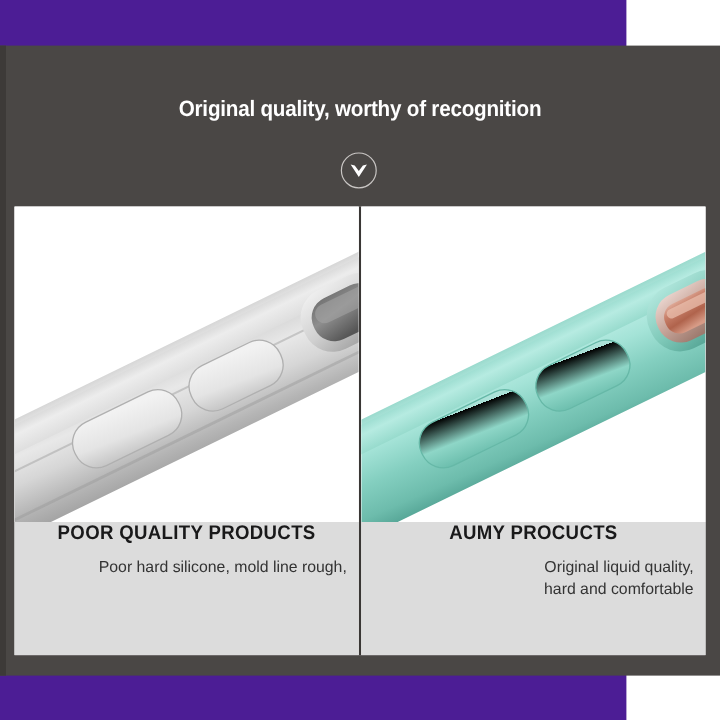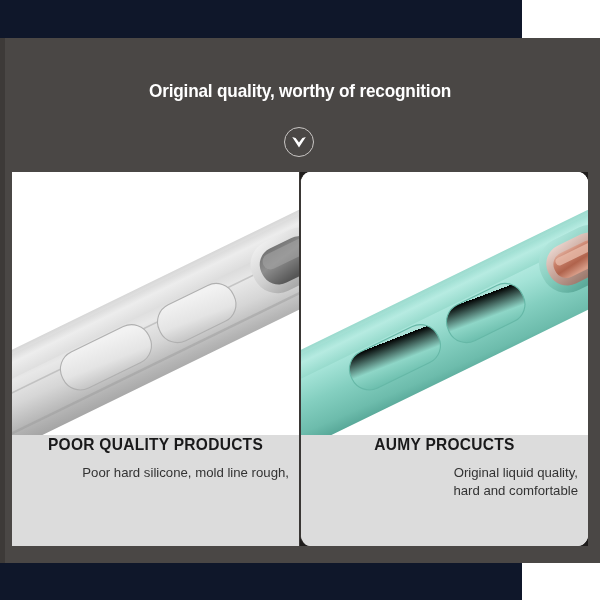--- a/index.html
+++ b/index.html
@@ -14,21 +14,21 @@
     font-family: "Liberation Sans", sans-serif;
     overflow: hidden;
   }
 
   .banner {
     position: absolute;
     left: 0;
     top: 0;
     width: 522px;
     height: 600px;
-    background: #0f172a;
+    background: #4c1d95;
   }
 
   
   .dark-frame {
     position: absolute;
     left: 0;
     top: 38px;
     width: 600px;
     height: 525px;
     background: #4a4745;
@@ -88,21 +88,21 @@
   .panel {
     position: relative;
     width: 50%;
     height: 100%;
     background: #ffffff;
     display: flex;
     flex-direction: column;
     overflow: hidden;
   }
   .panel.left  { border-right: 1.5px solid #3a3735; }
-  .panel.right { border-left: 1.5px solid #3a3735; border-radius: 11px; }
+  .panel.right { border-left: 1.5px solid #3a3735; }
 
   
   .photo {
     position: relative;
     flex: 0 0 263px;
     background: #ffffff;
     overflow: hidden;
   }
   .photo svg { display: block; width: 100%; height: 100%; }
 

